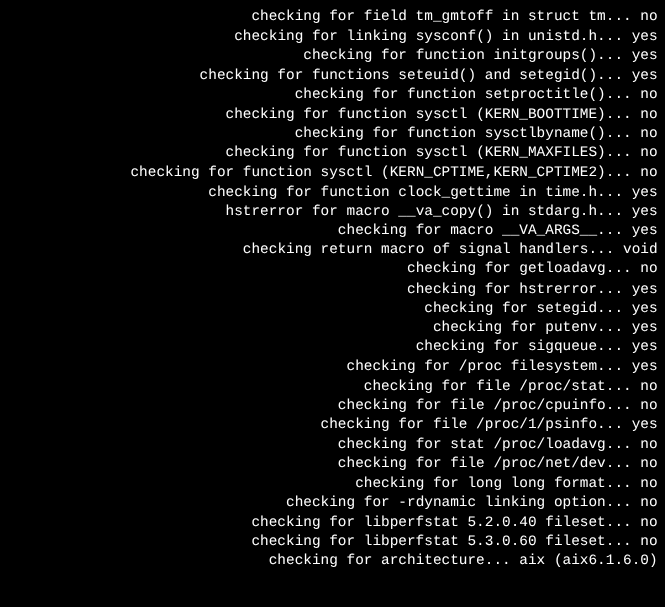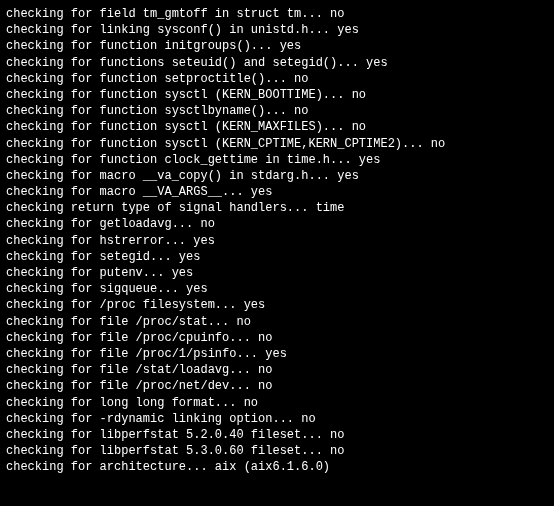--- a/index.html
+++ b/index.html
@@ -13,48 +13,49 @@
       font-size: 12px;
       line-height: 1.35;
       color: #fff;
       padding: 6px;
       width: 554px;
       height: 506px;
       overflow: hidden;
     }
     .line {
       white-space: pre;
+      text-align: right;
     }
   </style>
 </head>
 <body>
 
 <div id="lines-container">
     <div class="line">checking for field tm_gmtoff in struct tm... no</div>
     <div class="line">checking for linking sysconf() in unistd.h... yes</div>
     <div class="line">checking for function initgroups()... yes</div>
     <div class="line">checking for functions seteuid() and setegid()... yes</div>
     <div class="line">checking for function setproctitle()... no</div>
     <div class="line">checking for function sysctl (KERN_BOOTTIME)... no</div>
     <div class="line">checking for function sysctlbyname()... no</div>
     <div class="line">checking for function sysctl (KERN_MAXFILES)... no</div>
     <div class="line">checking for function sysctl (KERN_CPTIME,KERN_CPTIME2)... no</div>
     <div class="line">checking for function clock_gettime in time.h... yes</div>
-    <div class="line">checking for macro __va_copy() in stdarg.h... yes</div>
+    <div class="line">hstrerror for macro __va_copy() in stdarg.h... yes</div>
     <div class="line">checking for macro __VA_ARGS__... yes</div>
-    <div class="line">checking return type of signal handlers... time</div>
+    <div class="line">checking return macro of signal handlers... void</div>
     <div class="line">checking for getloadavg... no</div>
     <div class="line">checking for hstrerror... yes</div>
     <div class="line">checking for setegid... yes</div>
     <div class="line">checking for putenv... yes</div>
     <div class="line">checking for sigqueue... yes</div>
     <div class="line">checking for /proc filesystem... yes</div>
     <div class="line">checking for file /proc/stat... no</div>
     <div class="line">checking for file /proc/cpuinfo... no</div>
     <div class="line">checking for file /proc/1/psinfo... yes</div>
-    <div class="line">checking for file /stat/loadavg... no</div>
+    <div class="line">checking for stat /proc/loadavg... no</div>
     <div class="line">checking for file /proc/net/dev... no</div>
     <div class="line">checking for long long format... no</div>
     <div class="line">checking for -rdynamic linking option... no</div>
     <div class="line">checking for libperfstat 5.2.0.40 fileset... no</div>
     <div class="line">checking for libperfstat 5.3.0.60 fileset... no</div>
     <div class="line">checking for architecture... aix (aix6.1.6.0)</div>
   </div>
 
 </body></html>

